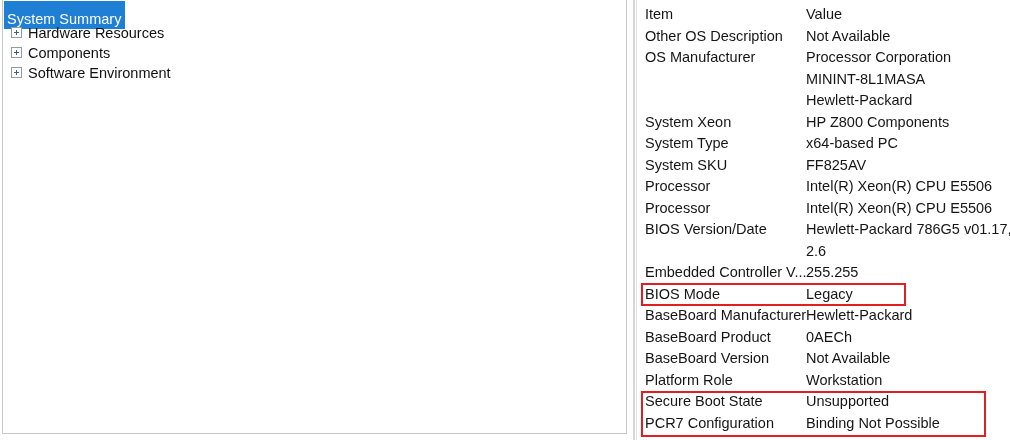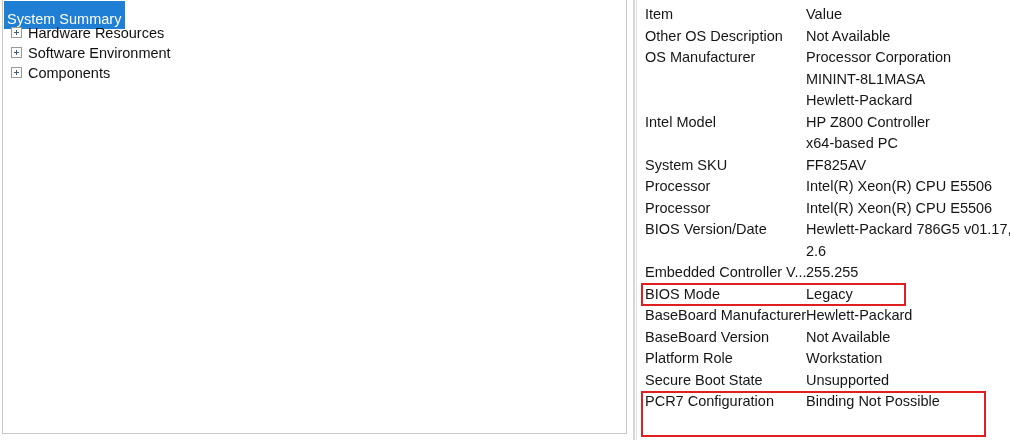--- a/index.html
+++ b/index.html
@@ -169,25 +169,25 @@
 
   <div class="tree-row root" style="margin-top:1px;">
     <span class="tree-sel-label">System Summary</span>
   </div>
 
   <div class="tree-row child" style="margin-top:1px;">
     <span class="expander"></span><span class="tree-label">Hardware Resources</span>
   </div>
 
   <div class="tree-row child">
+    <span class="expander"></span><span class="tree-label">Components</span>
+  </div>
+
+  <div class="tree-row child">
     <span class="expander"></span><span class="tree-label">Software Environment</span>
-  </div>
-
-  <div class="tree-row child">
-    <span class="expander"></span><span class="tree-label">Components</span>
   </div>
 
 </div>
 
 <div id="panel-divider"></div>
 <div id="detail-left-edge"></div>
 
 <div id="detail-panel">
 
   <div class="detail-row header" style="margin-top:4px;">
@@ -203,24 +203,25 @@
     <span class="col-item">OS Manufacturer</span>
     <span class="col-value">Processor Corporation</span>
   </div>
   <div class="detail-row">
     <span class="col-value">MININT-8L1MASA</span>
   </div>
   <div class="detail-row">
     <span class="col-value">Hewlett-Packard</span>
   </div>
   <div class="detail-row">
-    <span class="col-item">Intel Model</span>
-    <span class="col-value">HP Z800 Controller</span>
-  </div>
-  <div class="detail-row">
+    <span class="col-item">System Xeon</span>
+    <span class="col-value">HP Z800 Components</span>
+  </div>
+  <div class="detail-row">
+    <span class="col-item">System Type</span>
     <span class="col-value">x64-based PC</span>
   </div>
   <div class="detail-row">
     <span class="col-item">System SKU</span>
     <span class="col-value">FF825AV</span>
   </div>
   <div class="detail-row">
     <span class="col-item">Processor</span>
     <span class="col-value">Intel(R) Xeon(R) CPU          E5506</span>
   </div>
@@ -241,20 +242,24 @@
   </div>
   <div class="detail-row">
     <span class="col-item">BIOS Mode</span>
     <span class="col-value">Legacy</span>
   </div>
   <div class="detail-row">
     <span class="col-item">BaseBoard Manufacturer</span>
     <span class="col-value">Hewlett-Packard</span>
   </div>
   <div class="detail-row">
+    <span class="col-item">BaseBoard Product</span>
+    <span class="col-value">0AECh</span>
+  </div>
+  <div class="detail-row">
     <span class="col-item">BaseBoard Version</span>
     <span class="col-value">Not Available</span>
   </div>
   <div class="detail-row">
     <span class="col-item">Platform Role</span>
     <span class="col-value">Workstation</span>
   </div>
   <div class="detail-row">
     <span class="col-item">Secure Boot State</span>
     <span class="col-value">Unsupported</span>

